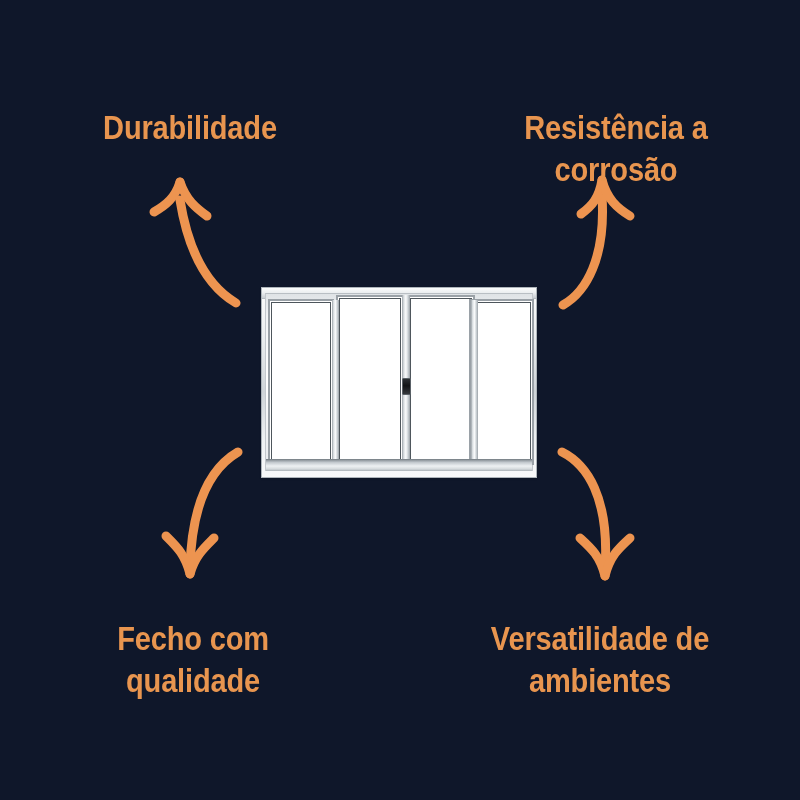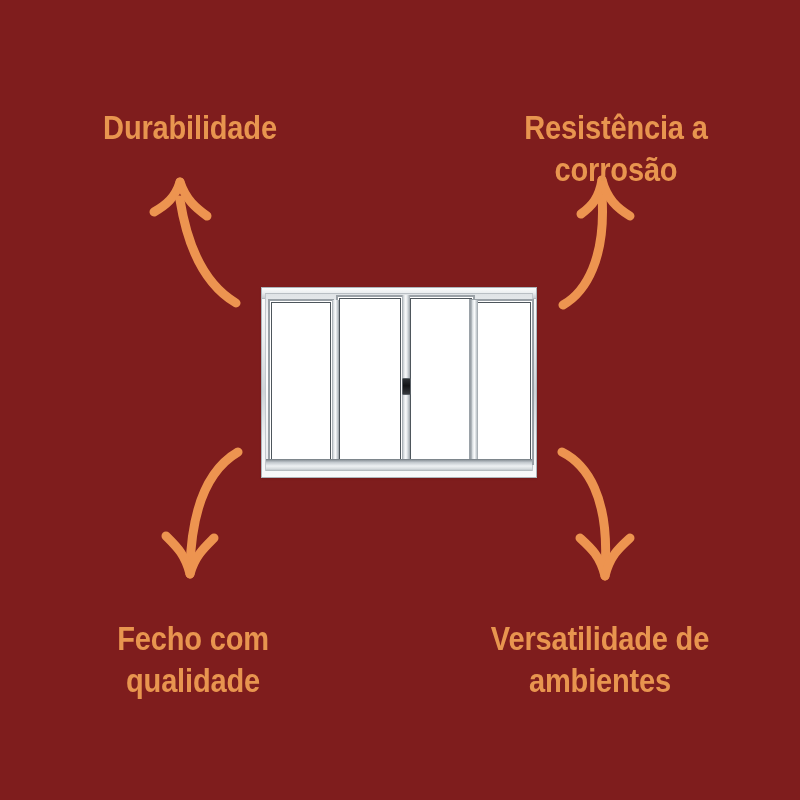--- a/index.html
+++ b/index.html
@@ -7,21 +7,21 @@
     padding: 0;
     background: #ffffff;
   }
   body {
     font-family: "Liberation Sans", sans-serif;
   }
   #infographic {
     position: relative;
     width: 800px;
     height: 800px;
-    background: #7f1d1d;
+    background: #0f172a;
     overflow: hidden;
   }
 
   
   .label {
     position: absolute;
     color: #e8954f;
     font-family: "Liberation Sans", sans-serif;
     font-weight: bold;
     font-size: 33px;

